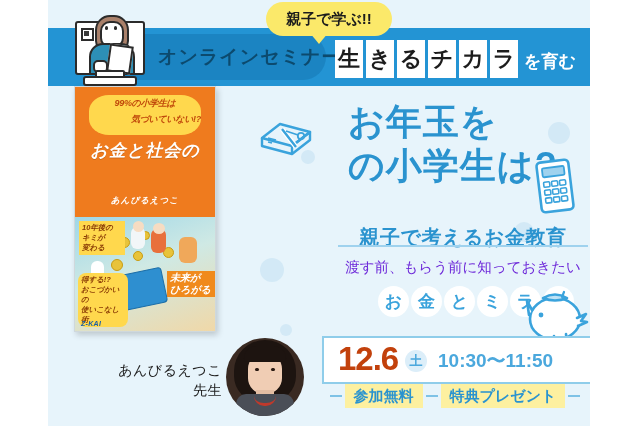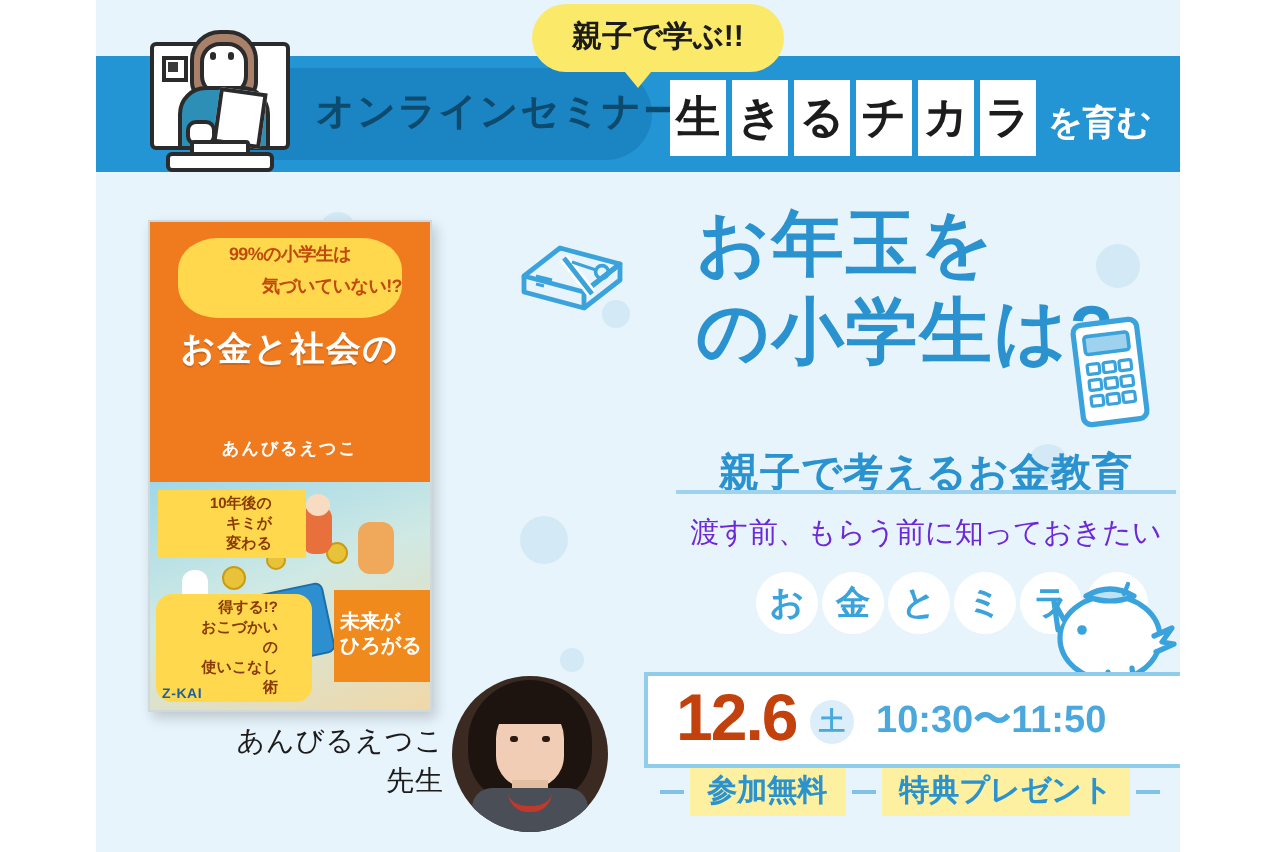--- a/index.html
+++ b/index.html
@@ -80,23 +80,23 @@
     display:flex;align-items:center;justify-content:center;
     font-size:22px;font-weight:bold;color:#1c1c1c;
   }
   .kbox-suffix{
     position:absolute;left:476px;top:52px;color:#ffffff;
     font-size:17px;font-weight:bold;line-height:20px;white-space:nowrap;
   }
 
   
   .book{
-    position:absolute;left:26px;top:110px;width:140px;height:244px;
+    position:absolute;left:26px;top:86px;width:140px;height:244px;
     background:#ffffff;border:1.5px solid #cfd8dc;
-    box-shadow:2px 3px 6px rgba(0,0,0,.18);overflow:hidden;
+    box-shadow:2px 3px 6px rgba(0,0,0,.18);overflow:hidden;font-style:italic;
   }
   .book-top{position:absolute;left:0;top:0;width:140px;height:130px;
     background:#ef7b1e;}
   .bk-bubble{
     position:absolute;left:14px;top:8px;width:112px;height:40px;
     background:#ffd84d;border-radius:20px/16px;
   }
   .bk-bubble-t{
     position:absolute;left:14px;top:10px;width:112px;
     text-align:center;color:#c1490b;font-size:9px;font-weight:bold;
@@ -110,23 +110,23 @@
   .bk-author{
     position:absolute;left:0;top:108px;width:140px;text-align:center;
     color:#ffffff;font-size:8.5px;font-weight:bold;letter-spacing:1px;
   }
   .book-ill{
     position:absolute;left:0;top:130px;width:140px;height:114px;
     background:linear-gradient(160deg,#9fd7e8 0%,#cfe9e4 45%,#f0d8a8 100%);
     overflow:hidden;
   }
   .bk-tag{position:absolute;background:#ffd84d;color:#8a3b05;
-    font-size:7.5px;font-weight:bold;line-height:10px;padding:2px 17px;text-align:right;}
+    font-size:7.5px;font-weight:bold;line-height:10px;padding:2px 3px;}
   .bk-tag2{position:absolute;background:#f08a1c;color:#ffffff;
-    font-size:10px;font-weight:bold;line-height:12px;padding:11px 3px;}
+    font-size:10px;font-weight:bold;line-height:12px;padding:1px 3px;}
   .bk-logo{position:absolute;left:6px;bottom:4px;color:#1a5fa8;
     font-size:7px;font-weight:bold;letter-spacing:.3px;}
   .bk-coin{position:absolute;border-radius:50%;background:#e8c33a;border:1px solid #c99c12;}
   .bk-kid{position:absolute;border-radius:6px;}
   .bk-book{position:absolute;background:#2e8fd0;border-radius:4px;
     transform:rotate(-12deg);border:1.5px solid #1c6ea8;}
 
   
   .pres-name{
     position:absolute;left:44px;top:360px;width:130px;text-align:right;

